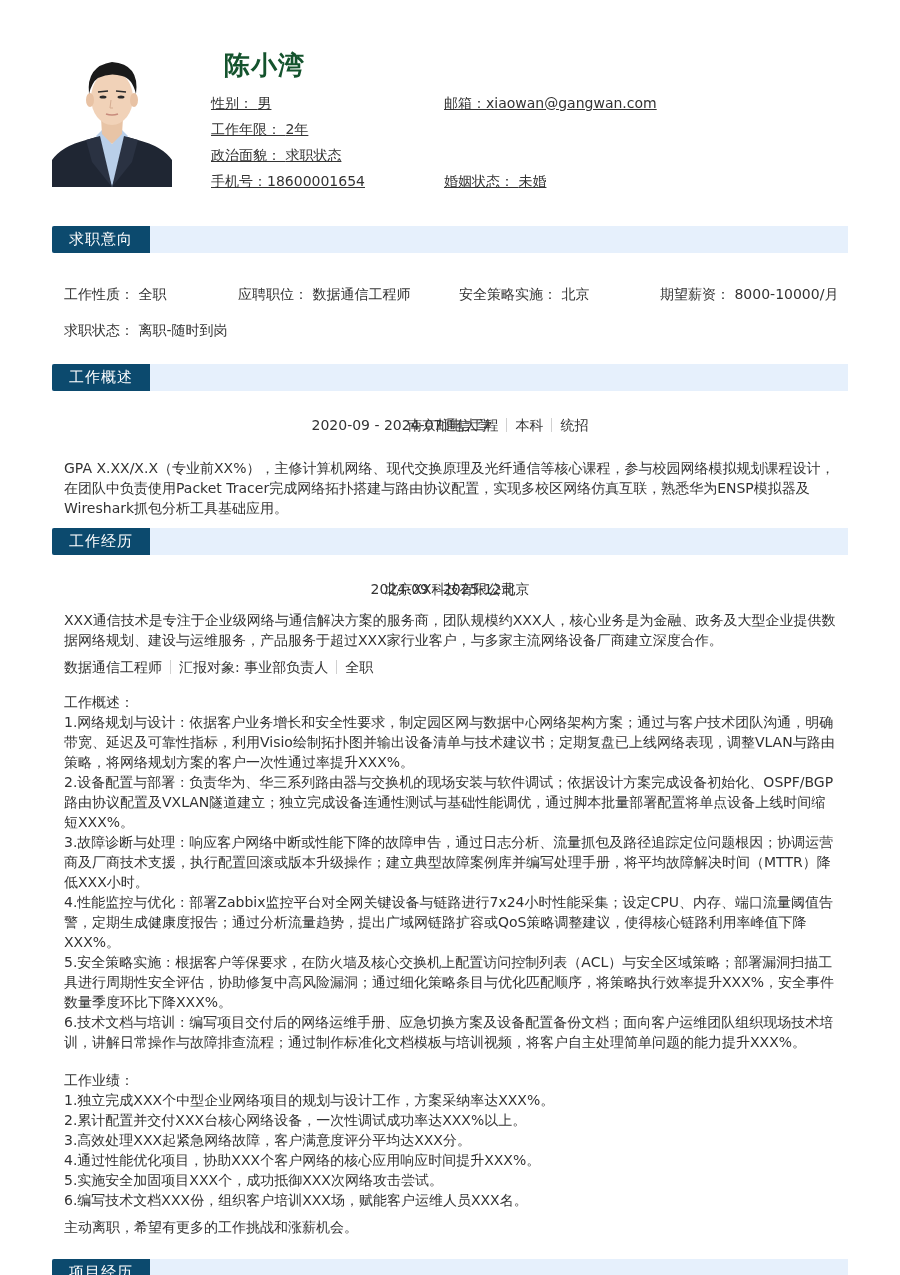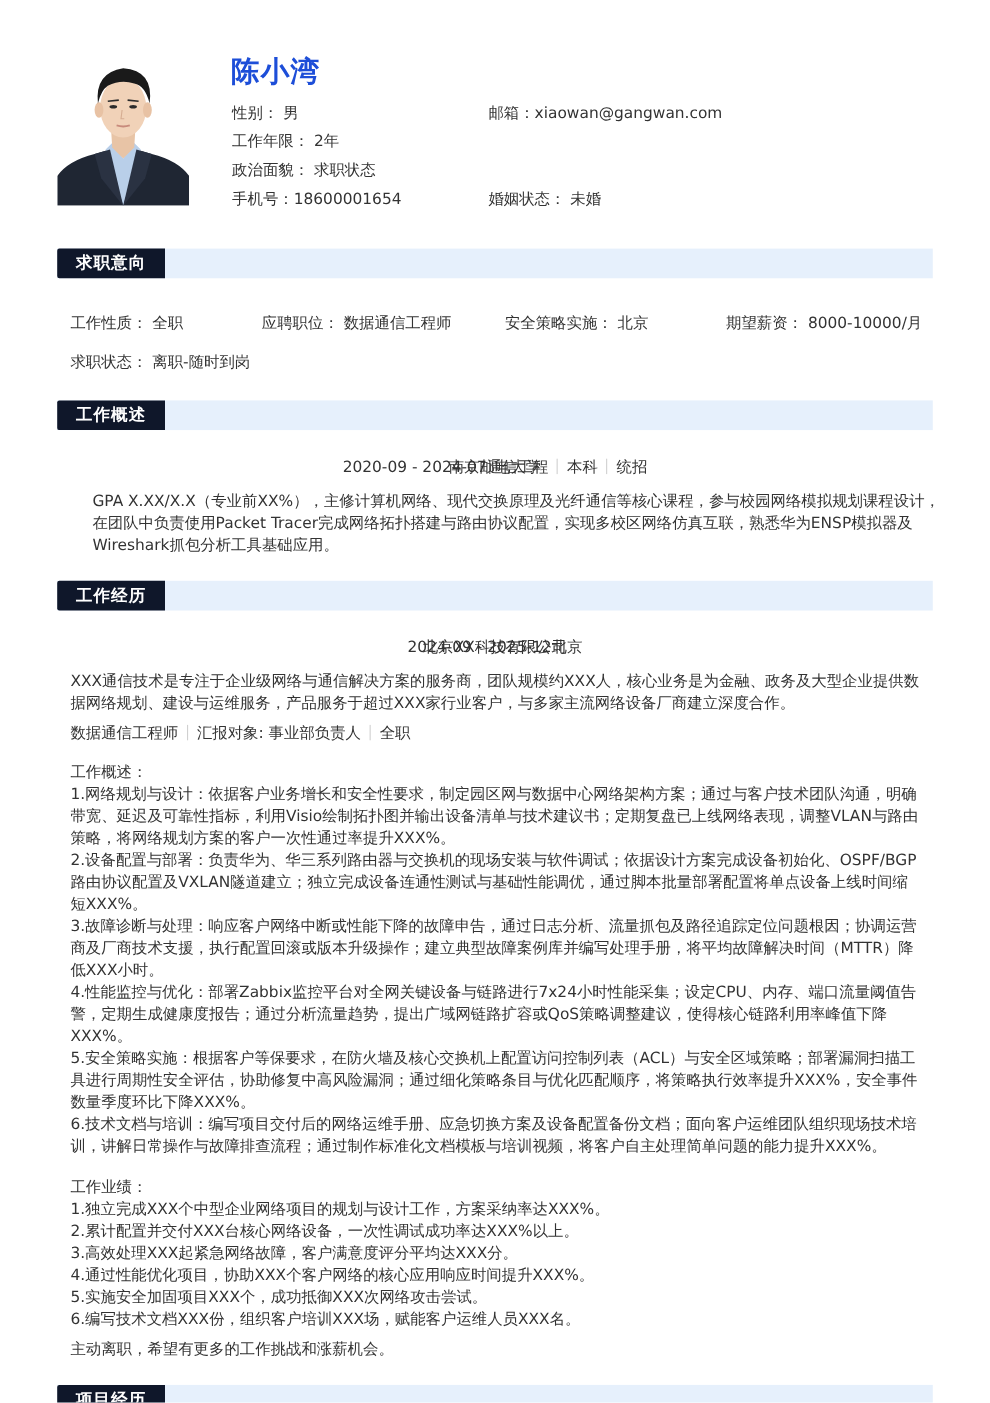--- a/index.html
+++ b/index.html
@@ -2,29 +2,29 @@
 <html><head>
 <meta charset="utf-8">
 <style>
   * { box-sizing: border-box; margin: 0; padding: 0; }
   html, body { width: 900px; height: 1275px; overflow: hidden; background: #ffffff; }
   body { font-family: "DejaVu Sans", "Liberation Sans", sans-serif; color: #333333; font-size: 14px; position: relative; }
 
   .photo { position: absolute; left: 52px; top: 52px; width: 120px; height: 135px; overflow: hidden; background: #ffffff; }
   .photo svg { display: block; }
 
-  .name { position: absolute; left: 210px; top: 48px; font-size: 26px; font-weight: bold; color: #1d4ed8; letter-spacing: 1px; }
+  .name { position: absolute; left: 224px; top: 48px; font-size: 26px; font-weight: bold; color: #14532d; letter-spacing: 1px; }
 
   .info { position: absolute; left: 211px; top: 90px; width: 640px; }
   .info-row { height: 26px; display: flex; font-size: 14px; line-height: 26px; }
-  .info-cell { width: 233px; white-space: nowrap; }
+  .info-cell { width: 233px; white-space: nowrap; text-decoration: underline; }
   .info-cell.right { width: 400px; }
 
   .section-head { position: absolute; left: 52px; width: 796px; height: 27px; background: #e6f0fc; }
-  .section-head .tag { display: inline-block; height: 27px; line-height: 27px; padding: 0 17px; background: #0f172a; color: #ffffff; font-weight: bold; font-size: 15px; border-radius: 2px 0 0 2px; letter-spacing: 1px; }
+  .section-head .tag { display: inline-block; height: 27px; line-height: 27px; padding: 0 17px; background: #0c4a6e; color: #ffffff; font-weight: normal; font-size: 15px; border-radius: 2px 0 0 2px; letter-spacing: 1px; }
 
   .intent { position: absolute; left: 64px; width: 780px; font-size: 14px; }
   .intent-row { display: flex; height: 36px; line-height: 36px; white-space: nowrap; }
   .intent-row span { display: inline-block; }
 
   .row3 { position: absolute; left: 64px; width: 772px; display: flex; justify-content: center; font-size: 14px; line-height: 20px; }
   .row3 .mid { position: absolute; left: 0; right: 0; text-align: center; }
   .row3 .left, .row3 .right { position: relative; z-index: 1; }
   .sep { display: inline-block; width: 1px; height: 14px; background: #d0d0d0; margin: 0 8px; vertical-align: -2px; }
 
@@ -101,21 +101,21 @@
 <div class="section-head" style="top:364px;">
   <span class="tag">工作概述</span>
 </div>
 <div class="row3" style="top:415px;">
   <span class="left">2020-09 - 2024-07</span>
   <span class="mid">南京邮电大学</span>
   <span class="right">
     <span>通信工程</span><span class="sep"></span><span>本科</span><span class="sep"></span><span>统招</span>
   </span>
 </div>
-<div class="para" style="top:446px;margin-left:20px;">
+<div class="para" style="top:458px;">
   <p>GPA X.XX/X.X（专业前XX%），主修计算机网络、现代交换原理及光纤通信等核心课程，参与校园网络模拟规划课程设计，在团队中负责使用Packet Tracer完成网络拓扑搭建与路由协议配置，实现多校区网络仿真互联，熟悉华为ENSP模拟器及Wireshark抓包分析工具基础应用。</p>
 </div>
 
 <div class="section-head" style="top:528px;">
   <span class="tag">工作经历</span>
 </div>
 <div class="row3" style="top:579px;">
   <span class="left">2024-09 - 2025-12</span>
   <span class="mid">北京XX科技有限公司</span>
   <span class="right">北京</span>

